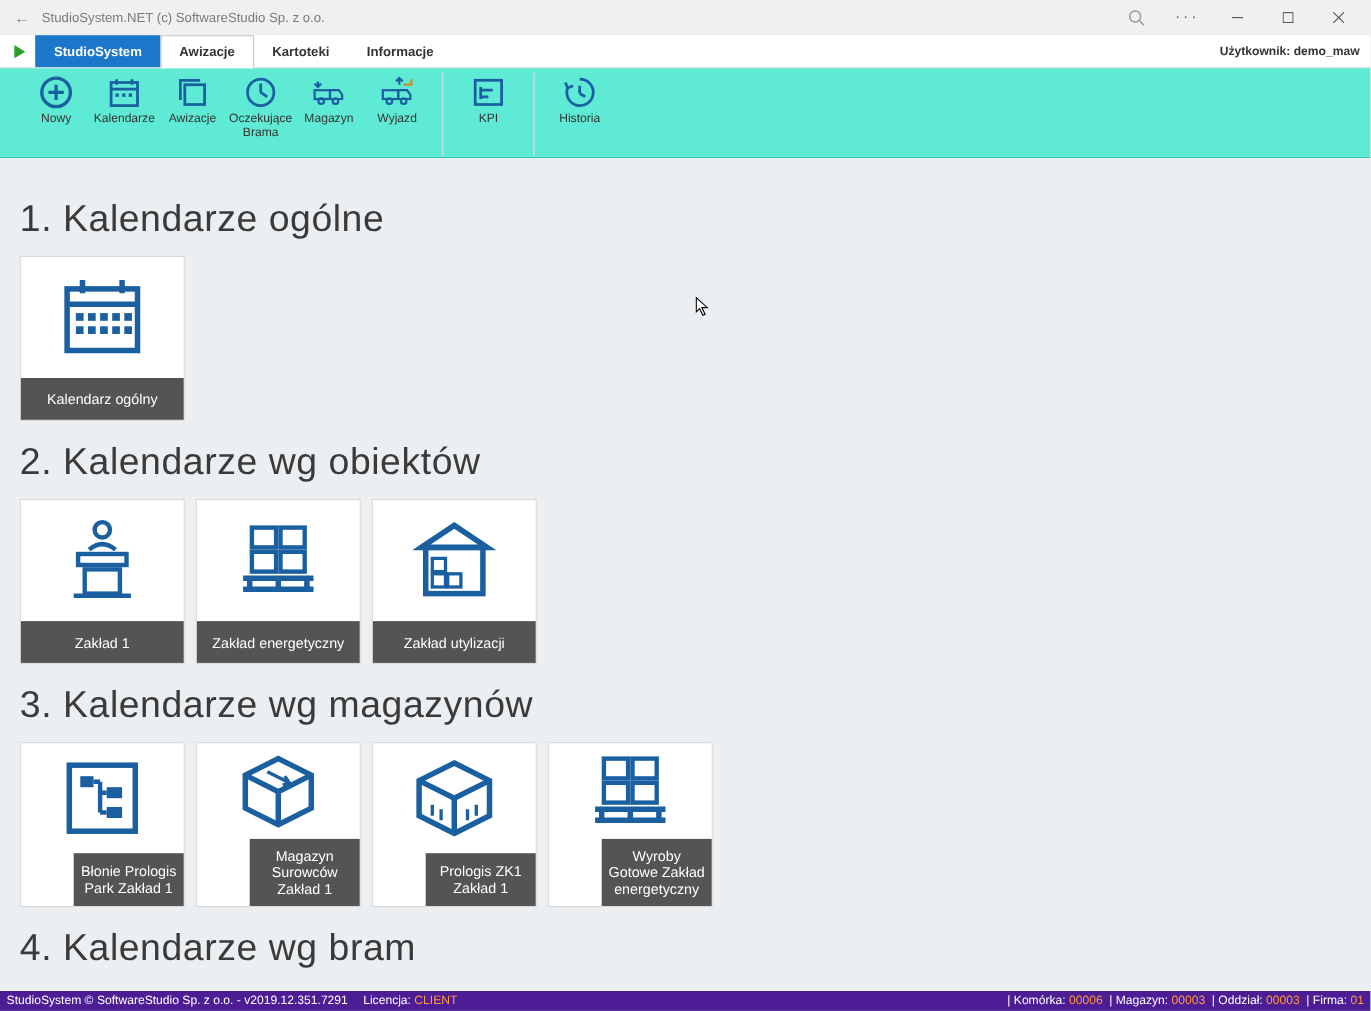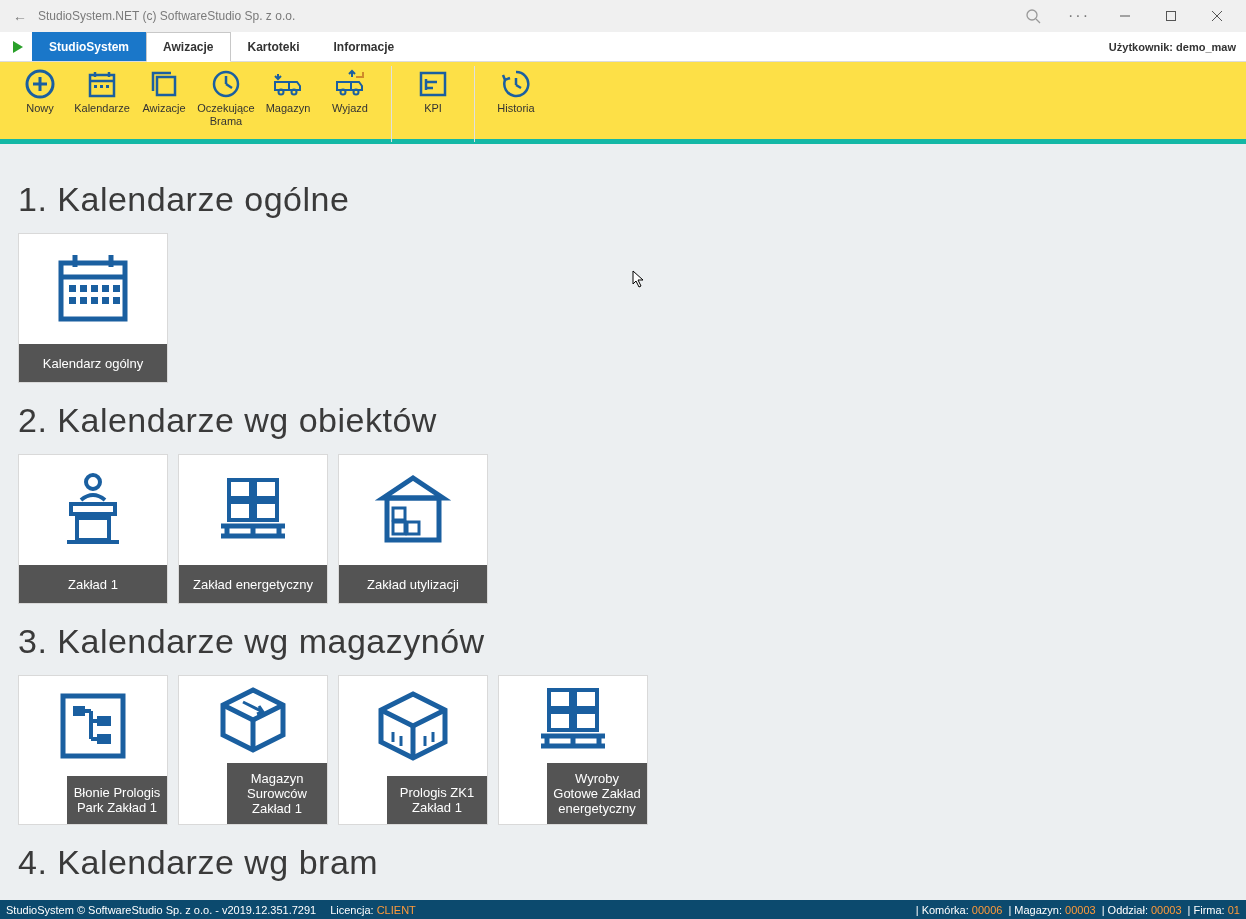--- a/index.html
+++ b/index.html
@@ -16,42 +16,42 @@
 
 
 .menubar { height: 30px; background: #fff; border-bottom: 1px solid #dcdcdc; display: flex; align-items: stretch; padding-left: 4px; font-weight: bold; }
 .play-btn { width: 28px; display: flex; align-items: center; justify-content: center; cursor: pointer; }
 .menu-tab { padding: 0 16px; display: flex; align-items: center; font-size: 12px; color: #333; border: 1px solid transparent; border-bottom: none; cursor: pointer; position: relative; }
 .menu-tab.primary { background: #1a77c9; color: #fff; border-radius: 0; }
 .menu-tab.active { background: #fff; border: 1px solid #c8c8c8; border-bottom: 1px solid #fff; margin-bottom: -1px; }
 .user-info { margin-left: auto; padding: 0 10px; display: flex; align-items: center; font-size: 11px; color: #333; }
 
 
-.ribbon { height: 82px; background: #fde047; border-bottom: 5px solid #14b8a6; display: flex; align-items: flex-start; padding: 4px 8px 0 9px; }
+.ribbon { height: 82px; background: #5eead4; border-bottom: 1px solid #14b8a6; display: flex; align-items: flex-start; padding: 4px 8px 0 20px; }
 .ribbon-group { display: flex; align-items: flex-start; border-right: 1px solid #e0e0e0; padding-right: 10px; margin-right: 10px; height: 76px; }
 .ribbon-group:last-child { border-right: none; }
 .ribbon-item { display: flex; flex-direction: column; align-items: center; justify-content: flex-start; width: 62px; cursor: pointer; padding: 2px 0; }
 .ribbon-item .ico { width: 32px; height: 32px; display: flex; align-items: center; justify-content: center; color: #1a5fa0; }
 .ribbon-item .lbl { font-size: 11px; color: #333; text-align: center; line-height: 13px; margin-top: 2px; }
 
 
 .content { height: 756px; background: #eceff1; overflow-y: auto; padding: 18px 18px 30px 18px; position: relative; }
 .section-title { font-size: 34px; font-weight: 300; color: #3a3a3a; margin: 18px 0 14px 0; letter-spacing: 0.5px; }
 .section-title:first-child { margin-top: 8px; }
 .tiles { display: flex; gap: 10px; flex-wrap: wrap; }
 .tile { width: 150px; height: 150px; background: #fff; border: 1px solid #d9d9d9; display: flex; flex-direction: column; cursor: pointer; }
 .tile .tile-icon { flex: 1; display: flex; align-items: center; justify-content: center; color: #1a5fa0; }
 .tile .tile-label { background: #545454; color: #fff; font-size: 13px; text-align: center; padding: 8px 4px; min-height: 38px; display: flex; align-items: center; justify-content: center; line-height: 15px; }
 .tile .tile-label.two { min-height: 48px; margin-left: 48px; }
 
 
 .cursor { position: absolute; left: 632px; top: 126px; pointer-events: none; }
 
 
-.statusbar { height: 19px; background: #0c4a6e; color: #fff; display: flex; align-items: center; font-size: 11px; padding: 1px 6px; }
+.statusbar { height: 19px; background: #4c1d95; color: #fff; display: flex; align-items: center; font-size: 11px; padding: 1px 6px; }
 .statusbar .left { display: flex; gap: 14px; }
 .statusbar .right { margin-left: auto; display: flex; gap: 6px; align-items: flex-end; }
 .statusbar .lic { color: #ff9a3a; }
 .statusbar .val { color: #ff9a3a; }
 .statusbar .sep { color: #fff; }
 
 
 .content::-webkit-scrollbar { width: 16px; }
 .content::-webkit-scrollbar-track { background: #f0f0f0; }
 .content::-webkit-scrollbar-thumb { background: #c0c0c0; }

